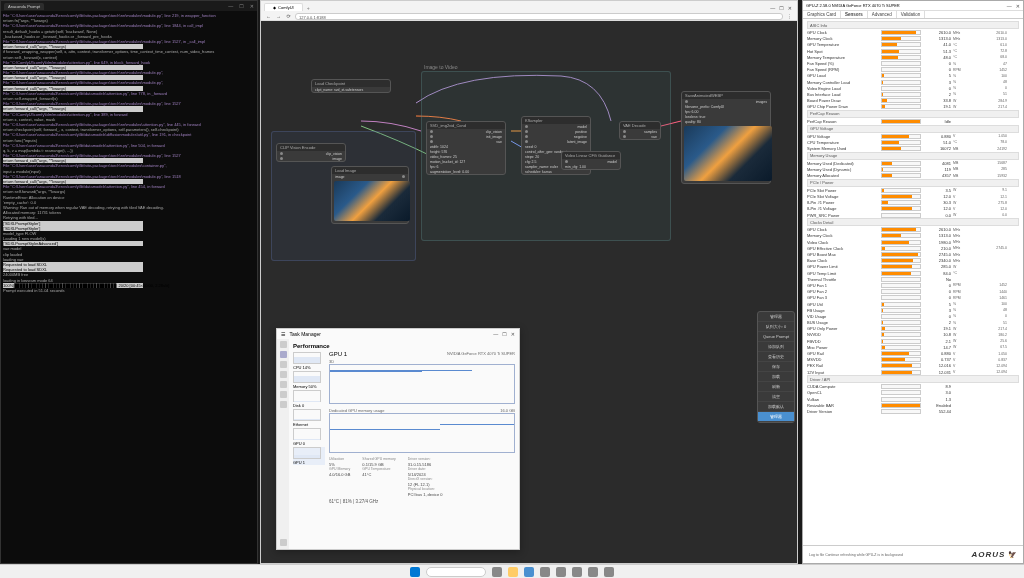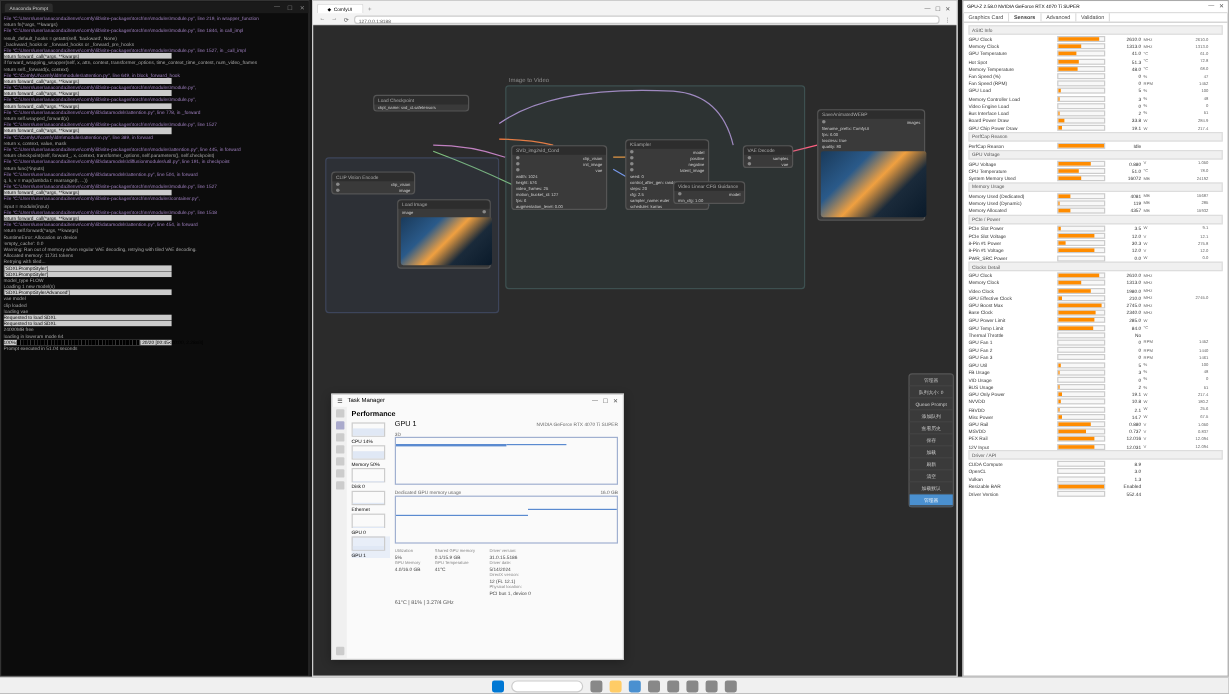--- a/index.html
+++ b/index.html
@@ -967,20 +967,25 @@
       <div class="sensor-row">
         <span class="sensor-name">Driver Version</span>
         <span class="sensor-bar">
           <span class="sensor-fill" style="width:0%"></span>
         </span>
         <span class="sensor-val">552.44</span>
         <span class="sensor-unit"></span>
         <span class="sensor-extra"></span>
       </div>
     </div>
+  <div class="gpuz-footer">
+    <span style="font-size:3.5px;color:#666;margin-right:auto">Log to file   Continue refreshing while GPU-Z is in background</span>
+    <span class="aorus-logo">AORUS</span>
+    <span style="margin-left:3px;font-size:7px">🦅</span>
+  </div>
 </div>
 
 <div class="taskbar">
   <div class="taskbar-item" style="background:#0078d4"></div>
   <div class="taskbar-search" title="Search"></div>
   <div class="taskbar-item"></div>
   <div class="taskbar-item" style="background:#ffcc66"></div>
   <div class="taskbar-item" style="background:#4a90d0"></div>
   <div class="taskbar-item"></div>
   <div class="taskbar-item"></div>

